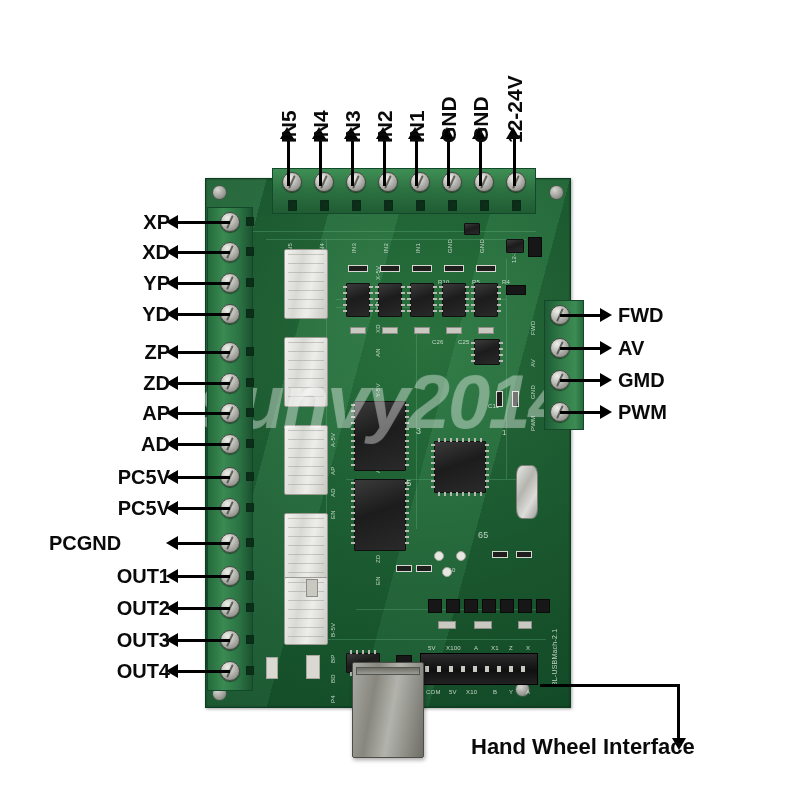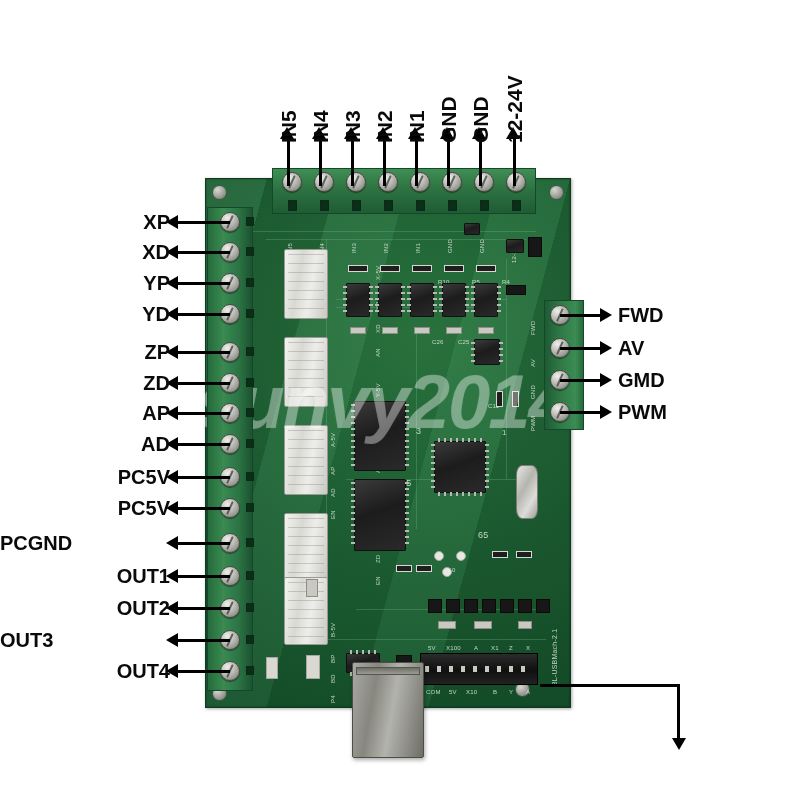--- a/index.html
+++ b/index.html
@@ -512,36 +512,36 @@
       <div class="lbl side" style="left:0px; top:467px; width:170px; text-align:right;">PC5V</div>
       <div class="screw" style="left:220px; top:498px;"></div>
       <div class="wire-slot sm" style="left:246px; top:503px;"></div>
       <div class="arrow-h" style="left:178px; top:507px; width:52px;"></div>
       <div class="head-left" style="left:166px; top:501px;"></div>
       <div class="lbl side" style="left:0px; top:498px; width:170px; text-align:right;">PC5V</div>
       <div class="screw" style="left:220px; top:533px;"></div>
       <div class="wire-slot sm" style="left:246px; top:538px;"></div>
       <div class="arrow-h" style="left:178px; top:542px; width:52px;"></div>
       <div class="head-left" style="left:166px; top:536px;"></div>
-      <div class="lbl side" style="left:0px; top:533px; width:170px; text-align:left;">PCGND</div>
+      <div class="lbl side" style="left:0px; top:533px; width:170px; text-align:center;">PCGND</div>
       <div class="screw" style="left:220px; top:566px;"></div>
       <div class="wire-slot sm" style="left:246px; top:571px;"></div>
       <div class="arrow-h" style="left:178px; top:575px; width:52px;"></div>
       <div class="head-left" style="left:166px; top:569px;"></div>
       <div class="lbl side" style="left:0px; top:566px; width:170px; text-align:right;">OUT1</div>
       <div class="screw" style="left:220px; top:598px;"></div>
       <div class="wire-slot sm" style="left:246px; top:603px;"></div>
       <div class="arrow-h" style="left:178px; top:607px; width:52px;"></div>
       <div class="head-left" style="left:166px; top:601px;"></div>
       <div class="lbl side" style="left:0px; top:598px; width:170px; text-align:right;">OUT2</div>
       <div class="screw" style="left:220px; top:630px;"></div>
       <div class="wire-slot sm" style="left:246px; top:635px;"></div>
       <div class="arrow-h" style="left:178px; top:639px; width:52px;"></div>
       <div class="head-left" style="left:166px; top:633px;"></div>
-      <div class="lbl side" style="left:0px; top:630px; width:170px; text-align:left;">OUT3</div>
+      <div class="lbl side" style="left:0px; top:630px; width:170px; text-align:right;">OUT3</div>
       <div class="screw" style="left:220px; top:661px;"></div>
       <div class="wire-slot sm" style="left:246px; top:666px;"></div>
       <div class="arrow-h" style="left:178px; top:670px; width:52px;"></div>
       <div class="head-left" style="left:166px; top:664px;"></div>
       <div class="lbl side" style="left:0px; top:661px; width:170px; text-align:right;">OUT4</div>
       <div class="screw" style="left:550px; top:305px;"></div>
       <div class="arrow-h" style="left:560px; top:314px; width:40px;"></div>
       <div class="head-right" style="left:600px; top:308px;"></div>
       <div class="lbl side" style="left:618px; top:305px;">FWD</div>
       <div class="screw" style="left:550px; top:338px;"></div>
@@ -554,14 +554,15 @@
       <div class="lbl side" style="left:618px; top:370px;">GMD</div>
       <div class="screw" style="left:550px; top:402px;"></div>
       <div class="arrow-h" style="left:560px; top:411px; width:40px;"></div>
       <div class="head-right" style="left:600px; top:405px;"></div>
       <div class="lbl side" style="left:618px; top:402px;">PWM</div>
     </div>
 
   <div class="arrow-h" style="left:540px; top:684px; width:140px;"></div>
   <div class="arrow-v" style="left:677px; top:684px; height:56px;"></div>
   <div class="head-down" style="left:672px; top:738px;"></div>
+  <div class="lbl big" style="left:471px; top:736px;">Hand Wheel Interface</div>
 
 </div>
 
 </body></html>

